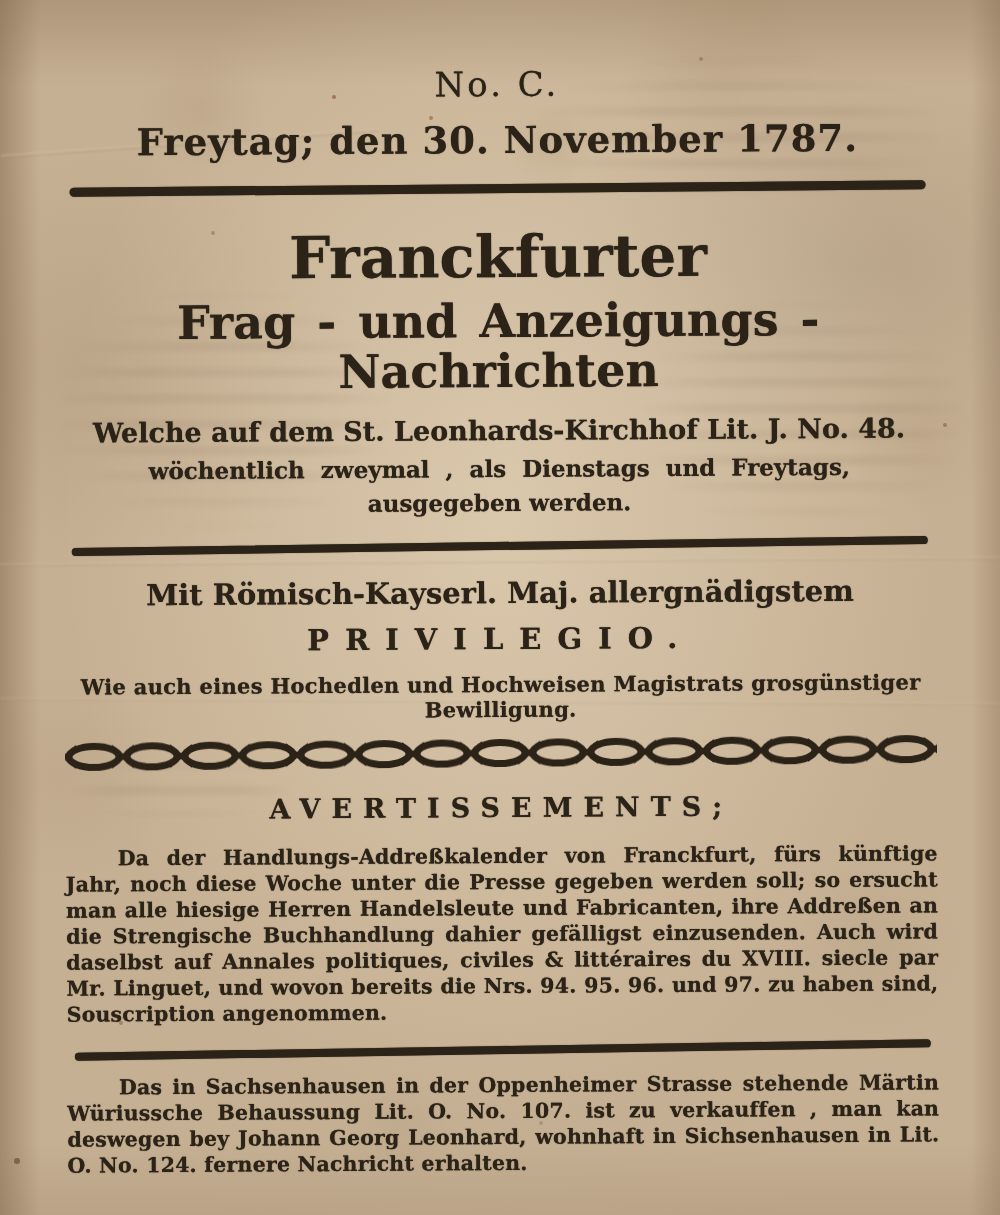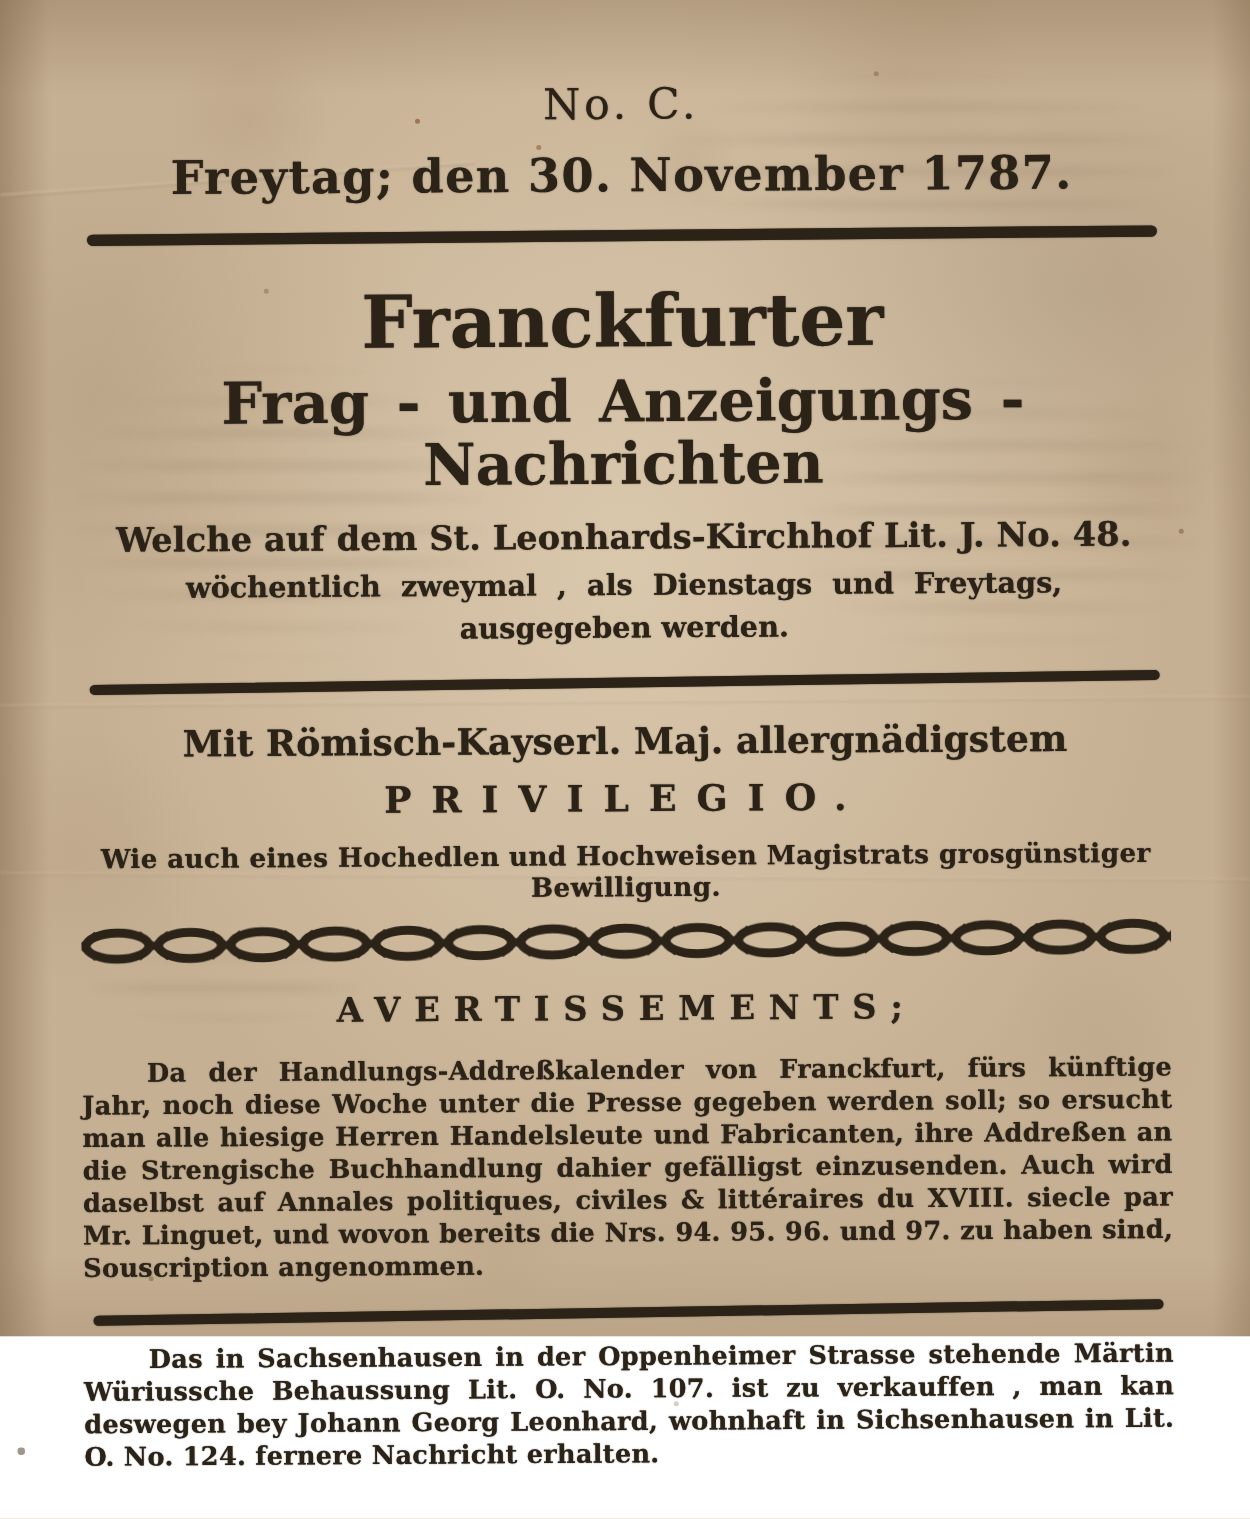--- a/index.html
+++ b/index.html
@@ -3,21 +3,21 @@
 <meta charset="utf-8">
 <style>
   html, body { margin: 0; padding: 0; }
   body {
     width: 1000px; height: 1215px;
     font-family: "DejaVu Serif", serif;
     overflow: hidden;
   }
   .sheet {
     position: relative;
-    width: 1000px; height: 1069px;
+    width: 1000px; height: 1215px;
     background-color: #c6b093;
     background-image:
       radial-gradient(ellipse at 50% 42%, rgba(238,224,198,0.50), rgba(238,224,198,0) 62%),
       radial-gradient(ellipse 420px 260px at 86% 22%, rgba(125,112,96,0.18), rgba(125,112,96,0) 70%),
       radial-gradient(ellipse 380px 300px at 10% 30%, rgba(128,104,78,0.15), rgba(128,104,78,0) 70%),
       radial-gradient(ellipse 500px 220px at 50% 96%, rgba(190,170,140,0.25), rgba(190,170,140,0) 70%),
       linear-gradient(180deg, rgba(118,92,62,0.30), rgba(118,92,62,0) 7%),
       linear-gradient(0deg, rgba(118,92,62,0.16), rgba(118,92,62,0) 6%),
       linear-gradient(90deg, rgba(104,80,54,0.38), rgba(104,80,54,0) 4%),
       linear-gradient(270deg, rgba(104,80,54,0.26), rgba(104,80,54,0) 3%);

